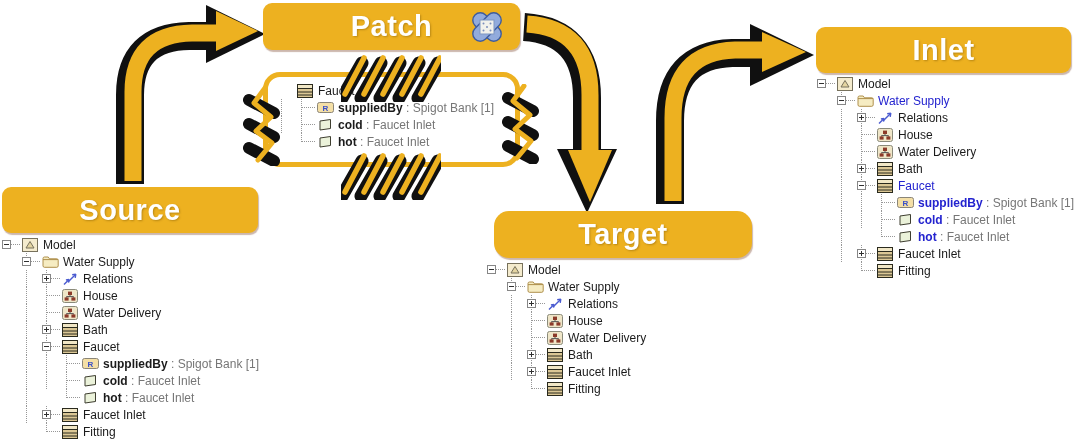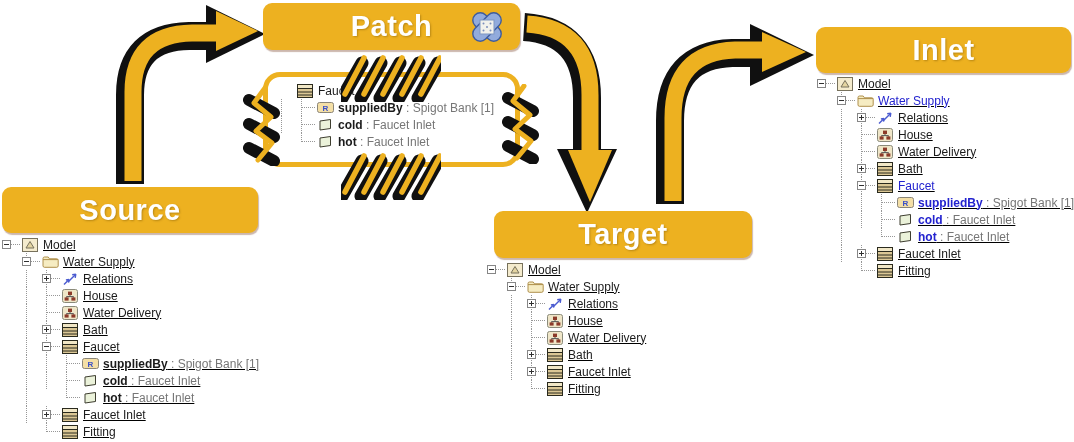--- a/index.html
+++ b/index.html
@@ -6,29 +6,29 @@
   #canvas{position:relative;width:1074px;height:442px;overflow:hidden;background:#fff;
           font-family:"Liberation Sans",sans-serif;}
   
   .banner{position:absolute;z-index:4;background:#EDB120;border-radius:9px;
           display:flex;align-items:center;justify-content:center;
           box-shadow:1px 2px 1px rgba(110,50,20,.35);}
   .banner .blabel{color:#fff;font-weight:bold;font-size:29px;letter-spacing:.5px;
           text-shadow:1px 1px 2px rgba(90,60,0,.35);}
   #banner-source{left:2px;top:187px;width:256px;height:46px;}
   #banner-patch {left:263px;top:3px;width:257px;height:47px;}
-  #banner-target{left:494px;top:211px;width:258px;height:47px;}
+  #banner-target{left:494px;top:211px;width:258px;height:47px;border-radius:15px;}
   #banner-result{left:816px;top:27px;width:255px;height:46px;}
   #banner-patch .bandaid{position:absolute;right:10px;top:3px;}
   
   #patch-box{position:absolute;z-index:2;left:263px;top:72px;width:257px;height:95px;
              box-sizing:border-box;background:#fff;border:5px solid #EDB120;border-radius:17px;
              padding:5px 0 0 9px;}
   
-  .tree{position:absolute;z-index:2;text-decoration:underline;}
+  .tree{position:absolute;z-index:2;}
   #tree-source{left:2px;top:236px;}
   #tree-target{left:487px;top:261px;}
   #tree-result{left:817px;top:75px;}
   .trow{display:flex;align-items:center;height:17px;font-size:12px;color:#1b1b1b;}
   .tcell{position:relative;flex:0 0 20px;width:20px;height:17px;}
   .vfull{position:absolute;left:4px;top:0;bottom:0;border-left:1px dotted #979797;}
   .vhalf{position:absolute;left:4px;top:0;height:9px;border-left:1px dotted #979797;}
   .hdash{position:absolute;left:5px;top:8px;width:13px;border-top:1px dotted #979797;}
   .expbox{position:absolute;left:0;top:4px;width:9px;height:9px;box-sizing:border-box;
           background:#fff;border:1px solid #868686;}

